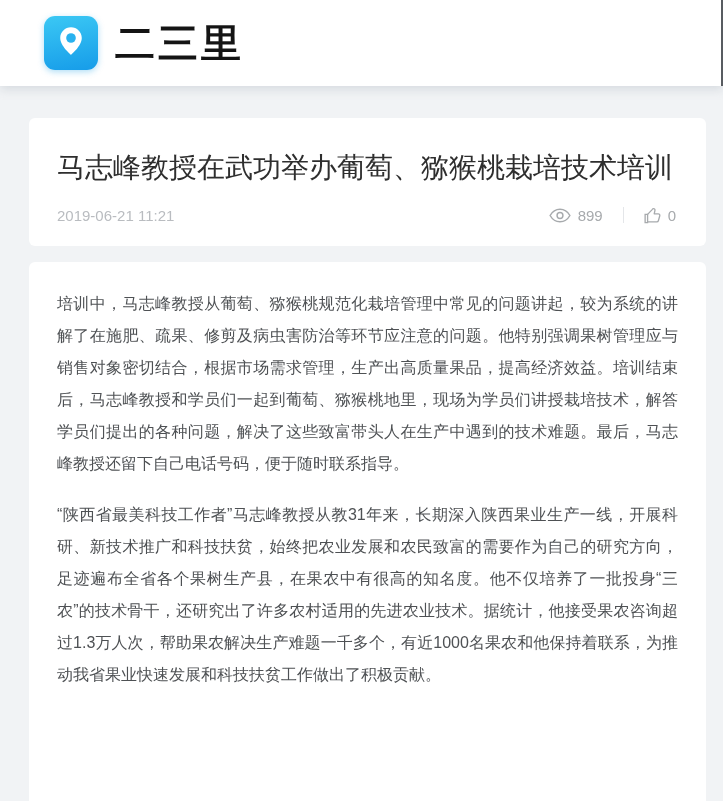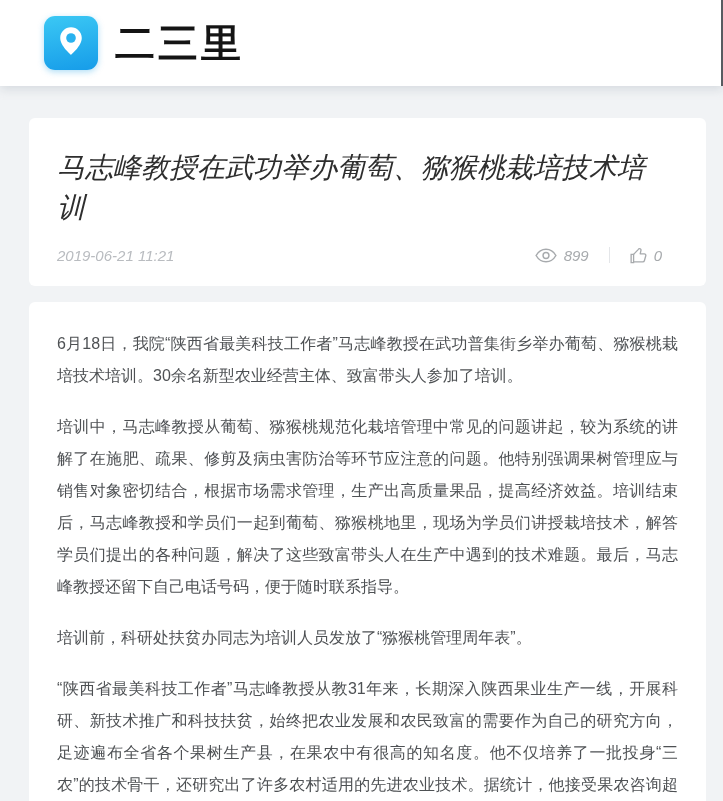--- a/index.html
+++ b/index.html
@@ -41,21 +41,21 @@
     width: 2px; height: 86px;
     background: #585c61;
   }
   .content { padding-top: 32px; }
   .card {
     width: 677px;
     margin-left: 29px;
     background: #ffffff;
     border-radius: 6px;
   }
-  .title-card { padding: 30px 44px 20px 28px; font-style: italic; }
+  .title-card { padding: 30px 30px 20px 28px; }
   .article-title {
     margin: 0 0 16px 0;
     font-size: 28px;
     font-weight: 500;
     line-height: 40px;
     color: #2e2e2e;
   }
   .meta-row {
     display: flex;
     justify-content: space-between;
@@ -123,19 +123,17 @@
               <path d="M3.8 15.8h9.6c.9 0 1.7-.6 1.9-1.5l1.4-5c.3-1.1-.5-2.1-1.6-2.1h-4.3l.8-3.7c.2-.9-.5-1.8-1.5-1.8-.5 0-1 .3-1.2.8L3.8 7.8" fill="none" stroke="#a7aaad" stroke-width="1.4" stroke-linejoin="round"></path>
             </svg>
           </span>
           <span>0</span>
         </span>
       </span>
     </div>
   </div>
 
   <div class="card body-card">
-    <p>6月18日，我院“陕西省最美科技工作者”马志峰教授在武功普集街乡举办葡萄、猕猴桃栽培技术培训。30余名新型农业经营主体、致富带头人参加了培训。</p>
     <p>培训中，马志峰教授从葡萄、猕猴桃规范化栽培管理中常见的问题讲起，较为系统的讲解了在施肥、疏果、修剪及病虫害防治等环节应注意的问题。他特别强调果树管理应与销售对象密切结合，根据市场需求管理，生产出高质量果品，提高经济效益。培训结束后，马志峰教授和学员们一起到葡萄、猕猴桃地里，现场为学员们讲授栽培技术，解答学员们提出的各种问题，解决了这些致富带头人在生产中遇到的技术难题。最后，马志峰教授还留下自己电话号码，便于随时联系指导。</p>
-    <p>培训前，科研处扶贫办同志为培训人员发放了“猕猴桃管理周年表”。</p>
     <p>“陕西省最美科技工作者”马志峰教授从教31年来，长期深入陕西果业生产一线，开展科研、新技术推广和科技扶贫，始终把农业发展和农民致富的需要作为自己的研究方向，足迹遍布全省各个果树生产县，在果农中有很高的知名度。他不仅培养了一批投身“三农”的技术骨干，还研究出了许多农村适用的先进农业技术。据统计，他接受果农咨询超过1.3万人次，帮助果农解决生产难题一千多个，有近1000名果农和他保持着联系，为推动我省果业快速发展和科技扶贫工作做出了积极贡献。</p>
   </div>
 
 </div>
 
 </body></html>

